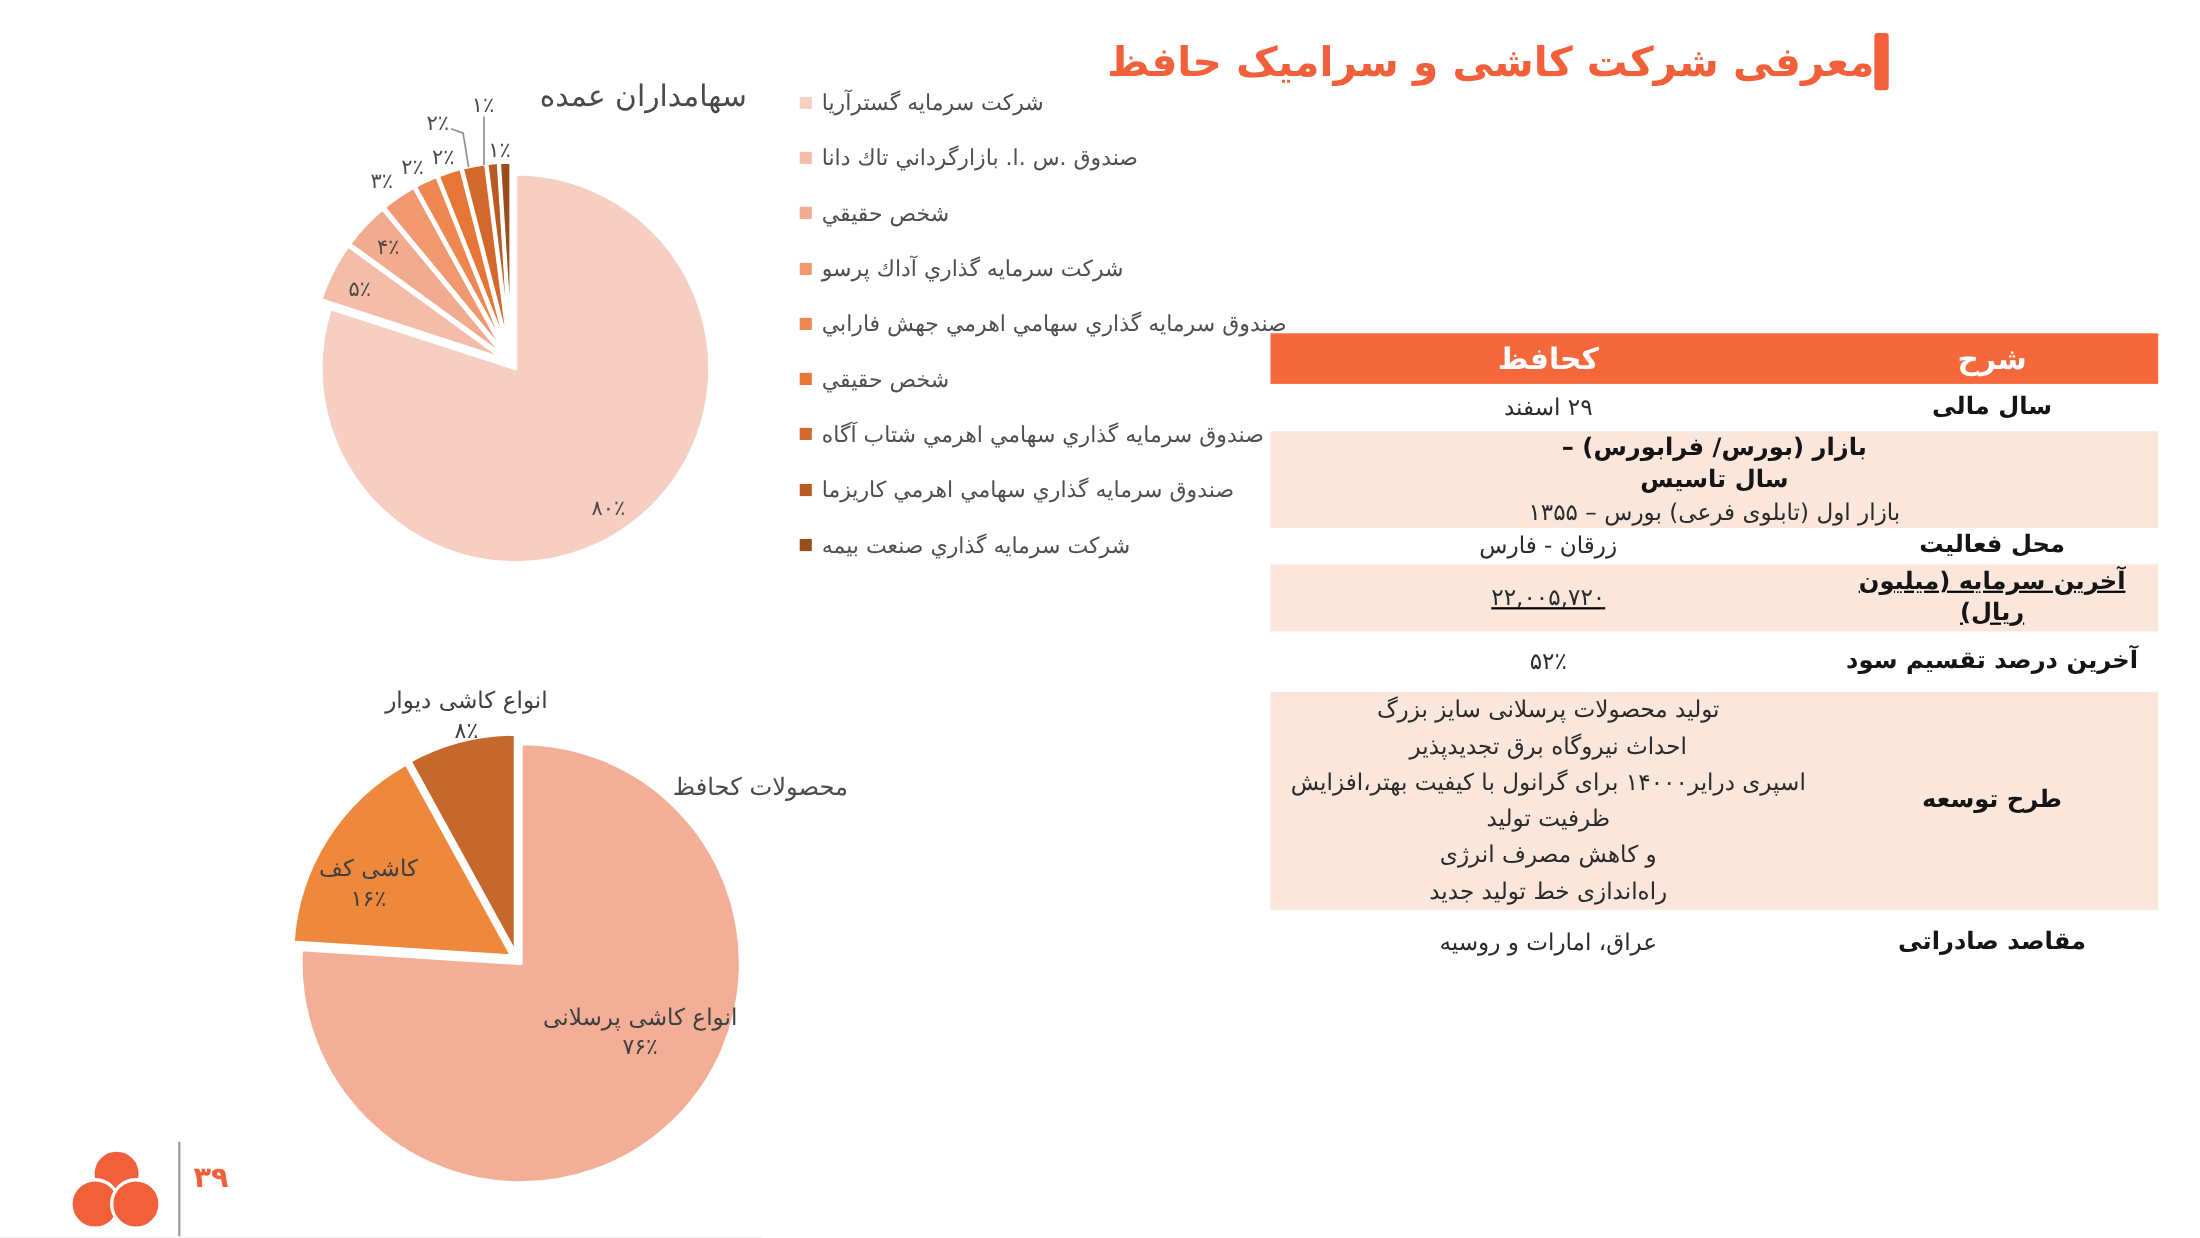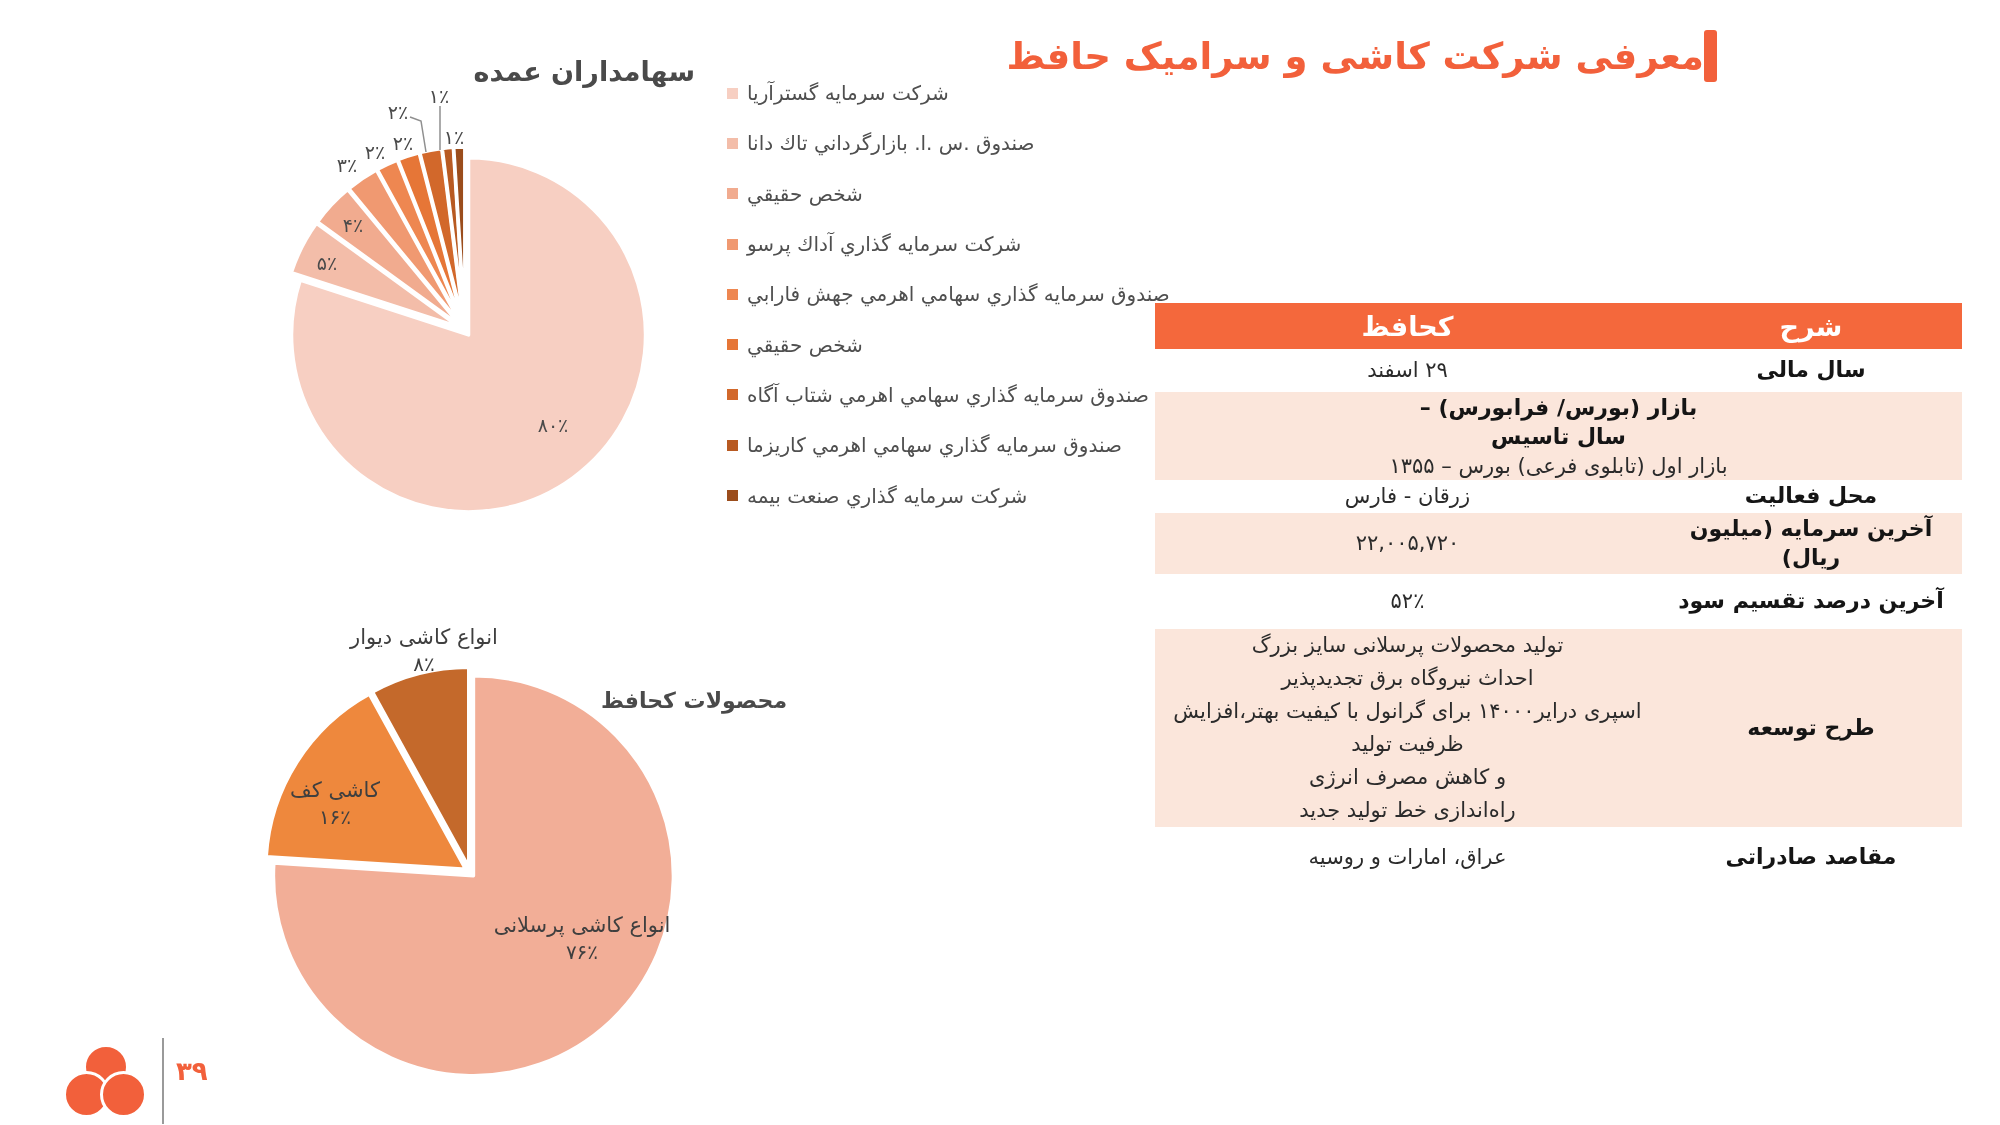--- a/index.html
+++ b/index.html
@@ -3,21 +3,21 @@
 <meta charset="utf-8">
 <style>
   html,body{margin:0;padding:0;background:#e8e8e8;}
   .page{position:relative;width:2000px;height:1125px;background:#ffffff;overflow:hidden;
         font-family:"DejaVu Sans",sans-serif;}
   
   .title-block{position:absolute;top:30px;right:283px;display:flex;align-items:center;direction:rtl;}
   .accent-bar{width:13px;height:52px;background:#F2603B;border-radius:3px;}
   .title-block h1{margin:0;font-size:37px;font-weight:bold;color:#F2603B;white-space:nowrap;}
   
-  .chart-title{position:absolute;margin:0;font-weight:bold;color:#4A4A4A;white-space:nowrap;}
+  .chart-title{position:absolute;margin:16px;font-weight:normal;color:#4A4A4A;white-space:nowrap;}
   #pie1-title{font-size:27px;top:56px;right:1305px;}
   #pie2-title{font-size:22px;top:688px;right:1213px;}
   
   svg.overlay{position:absolute;left:0;top:0;pointer-events:none;}
   
   .legend{position:absolute;left:727px;top:68px;}
   .legend-row{height:50.3px;display:flex;align-items:center;gap:9px;}
   .swatch{width:11px;height:11px;display:inline-block;flex:0 0 auto;}
   .legend-label{font-size:20px;color:#4F4F4F;white-space:nowrap;direction:rtl;}
   
@@ -65,21 +65,21 @@
       <path d="M464.4353501200889,324.0266282123815 L442.2513677792068,148.42232607971897 A177,177 0 0 1 453.32142816340047,147.37589728057745 Z" fill="#B85A22" stroke="#ffffff" stroke-width="3.5" stroke-linejoin="round"></path>
       <path d="M464.8115354455312,324.0029606378056 L453.69761348884276,147.3522297060015 A177,177 0 0 1 464.81153544553115,147.0029606378056 Z" fill="#9B4D1C" stroke="#ffffff" stroke-width="3.5" stroke-linejoin="round"></path>
       <polyline points="410,117 421,121 426,152" fill="none" stroke="#8F8F8F" stroke-width="1.5"></polyline>
       <polyline points="440,106 440,150" fill="none" stroke="#8F8F8F" stroke-width="1.5"></polyline>
       <path d="M473.42273552964343,875.644843137107 L473.42273552964343,675.644843137107 A200,200 0 1 1 273.81738984398913,863.0867392312443 Z" fill="#F2AE97" stroke="#ffffff" stroke-width="3.5" stroke-linejoin="round"></path>
       <path d="M465.77836037248994,869.320866025105 L266.17301468683564,856.7627621192423 A200,200 0 0 1 369.42762555214705,694.0595300163322 Z" fill="#EE883D" stroke="#ffffff" stroke-width="3.5" stroke-linejoin="round"></path>
       <path d="M468.7565505641757,867.1570841943568 L372.4058157438328,691.895748185584 A200,200 0 0 1 468.756550564176,667.1570841943568 Z" fill="#C4692B" stroke="#ffffff" stroke-width="3.5" stroke-linejoin="round"></path>
     </svg>
 
   <div id="pie-labels">
-      <div class="pct-label" style="left: 553px; top: 425px;">۸۰٪</div>
+      <div class="pct-label" style="left: 553px; top: 462px;">۸۰٪</div>
       <div class="pct-label" style="left: 327px; top: 263px;">۵٪</div>
       <div class="pct-label" style="left: 353px; top: 225px;">۴٪</div>
       <div class="pct-label" style="left: 347px; top: 165px;">۳٪</div>
       <div class="pct-label" style="left: 375px; top: 152px;">۲٪</div>
       <div class="pct-label" style="left: 403px; top: 143px;">۲٪</div>
       <div class="pct-label" style="left: 398px; top: 112px;">۲٪</div>
       <div class="pct-label" style="left: 439px; top: 96px;">۱٪</div>
       <div class="pct-label" style="left: 454px; top: 137px;">۱٪</div>
       <div class="slice-label" style="left: 582px; top: 938px;">
         <div class="nm">انواع کاشی پرسلانی</div>
@@ -145,21 +145,21 @@
           <div class="t-val">۲۹ اسفند</div>
         </div>
         <div class="t-row shaded" style="min-height: 40px; flex-direction: column;">
           <div class="t-lab">بازار (بورس/ فرابورس) – سال تاسیس</div>
           <div class="t-val">بازار اول (تابلوی فرعی) بورس – ۱۳۵۵</div>
         </div>
         <div class="t-row" style="min-height: 31px;">
           <div class="t-lab">محل فعالیت</div>
           <div class="t-val">زرقان - فارس</div>
         </div>
-        <div class="t-row shaded" style="min-height: 43px;">
+        <div class="t-row shaded" style="min-height: 43px; text-decoration: underline;">
           <div class="t-lab">آخرین سرمایه (میلیون ریال)</div>
           <div class="t-val"><span class="num">۲۲,۰۰۵,۷۲۰</span></div>
         </div>
         <div class="t-row" style="min-height: 55px;">
           <div class="t-lab">آخرین درصد تقسیم سود</div>
           <div class="t-val"><span class="num">۵۲٪</span></div>
         </div>
         <div class="t-row shaded" style="min-height: 172px;">
           <div class="t-lab">طرح توسعه</div>
           <div class="t-val">

